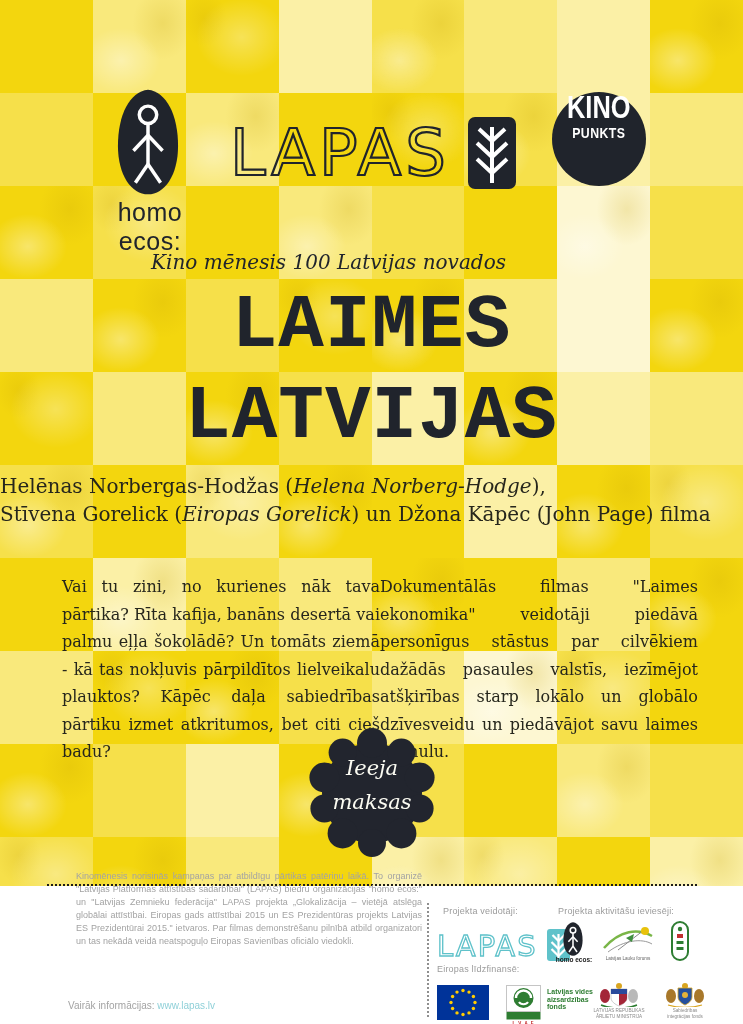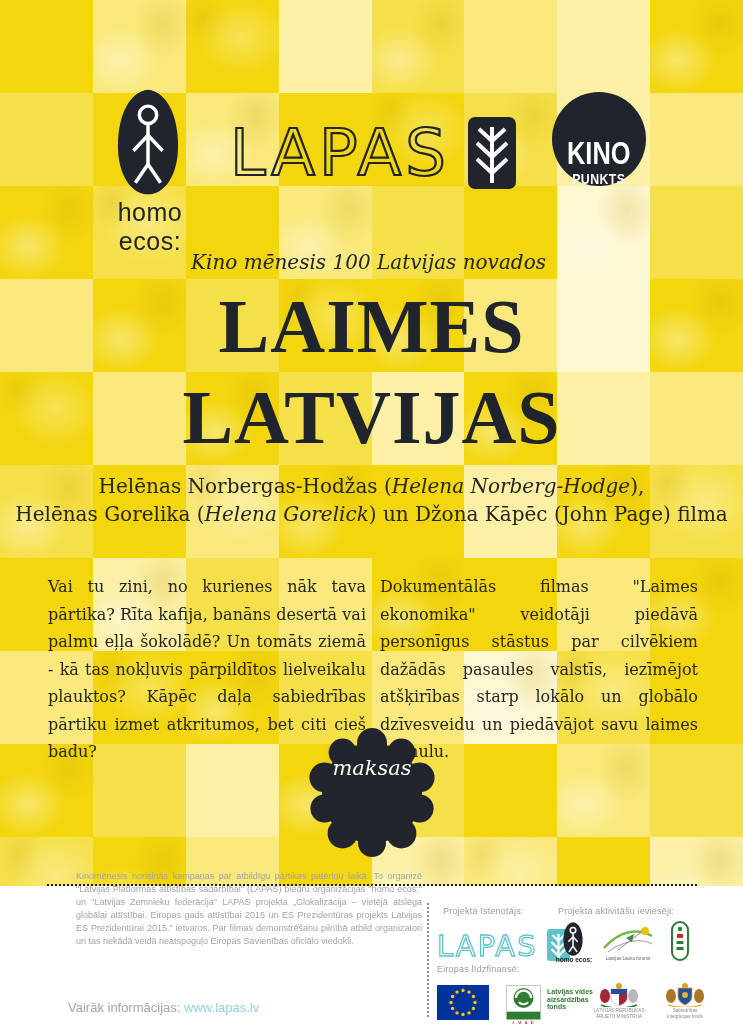--- a/index.html
+++ b/index.html
@@ -19,50 +19,50 @@
       radial-gradient(ellipse 50% 60% at 75% 25%,rgba(196,160,0,.20),transparent 65%);}
   .t2{background-image:radial-gradient(ellipse 70% 60% at 60% 40%,rgba(255,255,255,.30),transparent 70%),
       radial-gradient(ellipse 40% 50% at 20% 20%,rgba(190,150,0,.16),transparent 60%);}
 
   .abs{position:absolute;}
 
   
   .homoecos-label{position:absolute;left:86px;top:198px;width:128px;text-align:center;
     font-size:25px;color:var(--ink);letter-spacing:.5px;}
   .kino-circle{position:absolute;left:552px;top:92px;width:94px;height:94px;border-radius:50%;
-    background:var(--ink);display:flex;align-items:flex-end;justify-content:center;}
+    background:var(--ink);display:flex;align-items:flex-start;justify-content:center;}
   .kino-inner{transform:scaleX(.82);text-align:center;color:#fff;font-weight:bold;line-height:1;}
   .kino-line1{font-size:31px;letter-spacing:0;}
   .kino-line2{font-size:15px;margin-top:2px;letter-spacing:.5px;}
 
   
   .kicker{position:absolute;left:0;top:250px;width:657px;text-align:center;
-    font-family:"DejaVu Serif",serif;font-style:italic;font-size:20px;color:var(--ink);margin-left:40px;}
+    font-family:"DejaVu Serif",serif;font-style:italic;font-size:20px;color:var(--ink);}
   .title{position:absolute;left:0;top:281px;width:743px;text-align:center;
-    font-family:Liberation Serif, serif;font-weight:bold;font-size:76px;line-height:91px;
+    font-family:Liberation Mono, monospace;font-weight:bold;font-size:76px;line-height:91px;
     color:var(--ink);letter-spacing:1px;}
-  .credits{position:absolute;left:0;top:472px;width:743px;text-align:center;
+  .credits{position:absolute;left:0;top:472px;width:743px;text-align:left;
     font-family:"DejaVu Serif",serif;font-size:20px;line-height:28px;color:#26261c;}
 
   
-  .columns{position:absolute;left:48px;top:573px;width:650px;display:flex;justify-content:space-between;}
+  .columns{position:absolute;left:48px;top:573px;width:650px;display:flex;justify-content:flex-end;}
   .col{width:318px;font-family:"DejaVu Serif",serif;font-size:16px;line-height:27.5px;
     color:#26261c;text-align:justify;}
 
   
   .badge-wrap{position:absolute;left:297px;top:721px;width:150px;height:144px;}
   .badge-text{position:absolute;left:0;top:30px;width:100%;text-align:center;
     font-family:"DejaVu Serif",serif;font-style:italic;font-size:21px;line-height:34px;color:#fbfbf2;}
 
   .dotted-sep{position:absolute;left:47px;top:884px;width:650px;border-top:2px dotted #1c1c1c;}
 
   
   .footer-paragraph{position:absolute;left:68px;top:870px;width:346px;
     font-size:9px;line-height:13px;color:var(--gray);text-align:justify;margin-left:8px;}
-  .footer-info{position:absolute;left:68px;top:1000px;width:346px;font-size:13px;color:var(--gray);}
+  .footer-info{position:absolute;left:68px;top:1000px;width:346px;font-size:10px;color:var(--gray);}
   .footer-info a{color:var(--link);text-decoration:none;}
   .v-dotted{position:absolute;left:427px;top:903px;height:114px;border-left:2px dotted #8f8f8f;}
   .flabel{position:absolute;font-size:9px;color:#9b9b9b;letter-spacing:.2px;}
   .homoecos-mini-label{position:absolute;left:552px;top:956px;width:44px;text-align:center;
     font-size:6.5px;font-weight:bold;color:#1b1b1b;}
   .lvaf-text{position:absolute;left:547px;top:988px;width:46px;font-size:7px;line-height:7.5px;
     font-weight:bold;color:#2e7d32;}
   .lvaf-acronym{position:absolute;left:506px;top:1013px;width:35px;text-align:center;
     font-size:4.5px;letter-spacing:1px;color:#c02020;font-weight:bold;}
   .coa-caption{position:absolute;font-size:4.6px;line-height:5.6px;color:#8a8a8a;text-align:center;}
@@ -186,21 +186,21 @@
     </div>
   </div>
 
   <div class="kicker">Kino mēnesis 100 Latvijas novados</div>
   <div class="title">
     <div>LAIMES</div>
     <div>LATVIJAS</div>
   </div>
   <div class="credits">
     <div><span>Helēnas Norbergas-Hodžas (</span><span style="font-style: italic;">Helena Norberg-Hodge</span><span>),</span></div>
-    <div><span>Helēnas Gorelika (</span><span style="font-style: italic;">Helena Gorelick</span><span>) un Džona Kāpēc (</span><span style="">John Page</span><span>) filma</span></div>
+    <div><span>Stīvena Gorelick (</span><span style="font-style: italic;">Eiropas Gorelick</span><span>) un Džona Kāpēc (</span><span style="">John Page</span><span>) filma</span></div>
   </div>
 
   <div class="columns">
     <div class="col">Vai tu zini, no kurienes nāk tava pārtika? Rīta kafija, banāns desertā vai palmu eļļa šokolādē? Un tomāts ziemā - kā tas nokļuvis pārpildītos lielveikalu plauktos? Kāpēc daļa sabiedrības pārtiku izmet atkritumos, bet citi cieš badu?</div>
     <div class="col">Dokumentālās filmas "Laimes ekonomika" veidotāji piedāvā personīgus stāstus par cilvēkiem dažādās pasaules valstīs, iezīmējot atšķirības starp lokālo un globālo dzīvesveidu un piedāvājot savu laimes formulu.</div>
   </div>
 
   <div class="badge-wrap">
     <svg width="150" height="144" viewBox="0 0 150 144">
       <g fill="#22252e">
@@ -211,35 +211,36 @@
           <circle cx="122.6" cy="87.5" r="14"></circle>
         <circle cx="104.4" cy="112.4" r="15"></circle>
           <circle cx="75" cy="122" r="14"></circle>
         <circle cx="45.6" cy="112.4" r="15"></circle>
           <circle cx="27.4" cy="87.5" r="14"></circle>
         <circle cx="27.4" cy="56.5" r="15"></circle>
           <circle cx="45.6" cy="31.6" r="14"></circle>
       </g>
     </svg>
     <div class="badge-text">
+      <div>Ieeja</div>
       <div>maksas</div>
     </div>
   </div>
 
   <div class="dotted-sep"></div>
 
   <p class="footer-paragraph">Kinomēnesis norisinās kampaņas par atbildīgu pārtikas patēriņu laikā. To organizē "Latvijas Platformas attīstības sadarbībai" (LAPAS) biedru organizācijas "homo ecos:" un "Latvijas Zemnieku federācija" LAPAS projekta „Glokalizācija – vietējā atslēga globālai attīstībai. Eiropas gads attīstībai 2015 un ES Prezidentūras projekts Latvijas ES Prezidentūrai 2015." ietvaros. Par filmas demonstrēšanu pilnībā atbild organizatori un tas nekādā veidā neatspoguļo Eiropas Savienības oficiālo viedokli.</p>
   <div class="footer-info">
     <span>Vairāk informācijas:</span>
     <a href="#">www.lapas.lv</a>
   </div>
 
   <div class="v-dotted"></div>
 
-  <div class="flabel" style="left:443px;top:906px">Projekta īstenotājs:</div>
+  <div class="flabel" style="left:443px;top:906px">Projekta veidotāji:</div>
   <div class="flabel" style="left:558px;top:906px">Projekta aktivitāšu ieviesēji:</div>
 
   <svg class="abs" style="left:437px;top:926px" width="148" height="38" viewBox="0 0 148 38">
     <text x="0" y="30" font-family="DejaVu Sans, sans-serif" font-size="29" letter-spacing="2" fill="none" stroke="#5fc2ca" stroke-width="1.3">LAPAS</text>
     <rect x="110" y="3" width="23" height="32" rx="3" fill="#5fc2ca"></rect>
     <g stroke="#fff" stroke-width="2.2" fill="none">
       <line x1="121.5" y1="8" x2="121.5" y2="32"></line>
       <path d="M121.5,15 L115.5,9 M121.5,15 L127.5,9"></path>
       <path d="M121.5,23 L114.5,16 M121.5,23 L128.5,16"></path>
       <path d="M121.5,30 L114.5,23 M121.5,30 L128.5,23"></path>

